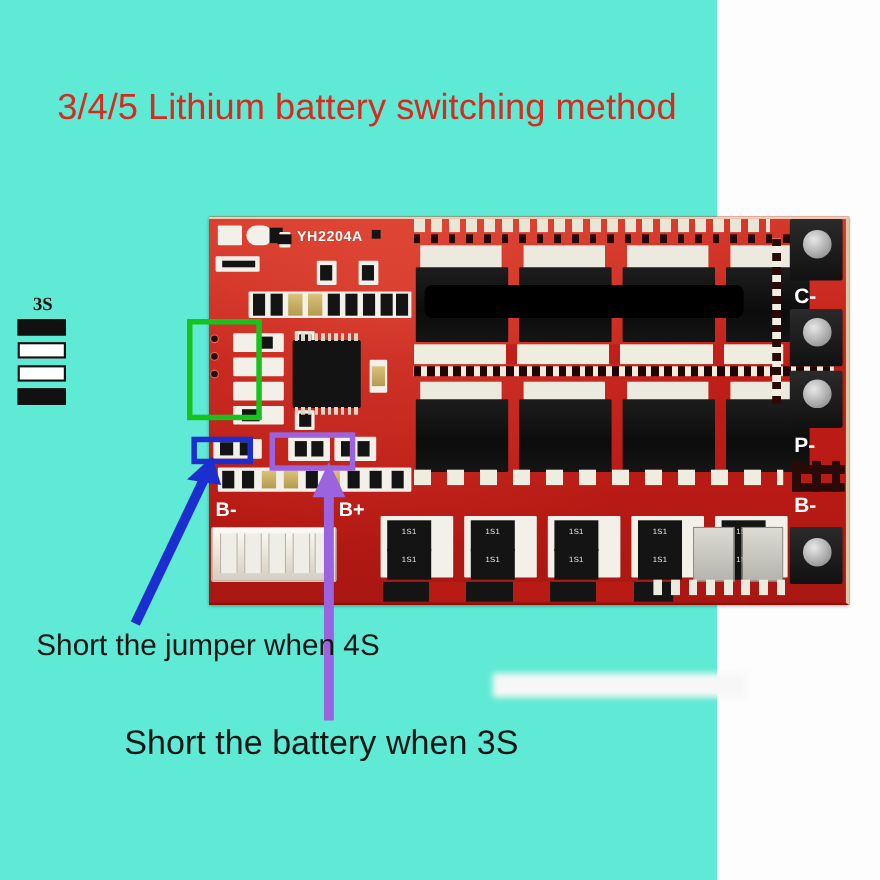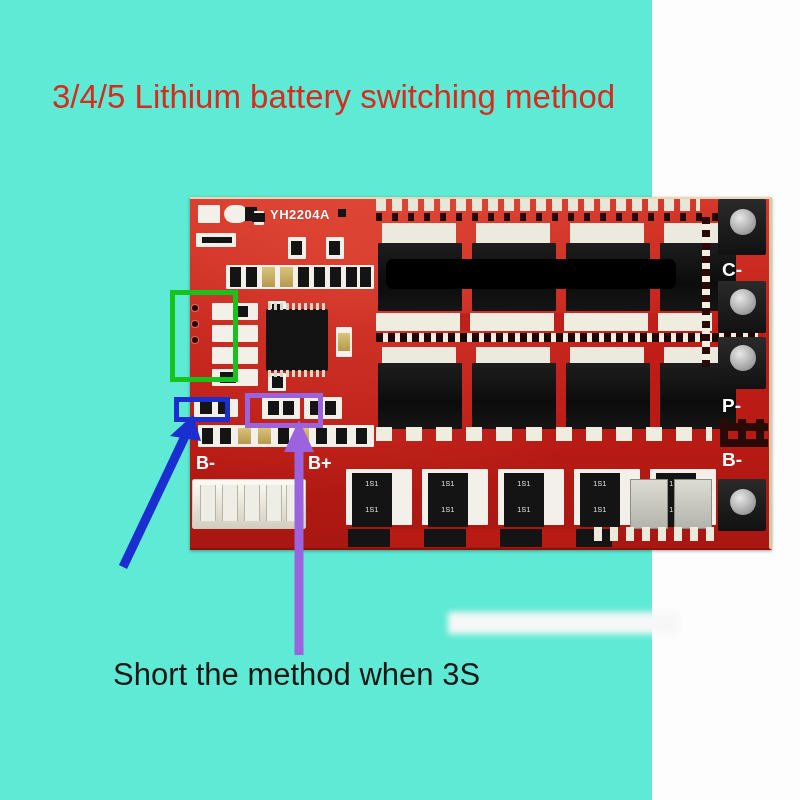--- a/index.html
+++ b/index.html
@@ -244,20 +244,29 @@
 </style>
 </head>
 <body>
 
 <div id="stage">
 
   <div class="title">3/4/5 Lithium battery switching method</div>
 
   <div class="legend">
 
+    <div class="legend-col c0">
+      <div class="legend-head">3S</div>
+      <div class="legend-cells">
+        <div class="cell filled"></div>
+        <div class="cell"></div>
+        <div class="cell"></div>
+        <div class="cell filled"></div>
+      </div>
+    </div>
 
 
   </div>
 
   <div class="board">
     <div class="board-inner">
       <div class="board-grad"></div>
       <div class="board-sheen"></div>
 
       <div class="pad" style="left:8px;  top:8px;  width:22px; height:18px;"></div>
@@ -475,18 +484,19 @@
       <line x1="123" y1="567" x2="189" y2="428" stroke="#1b2fd0" stroke-width="9" stroke-linecap="butt"></line>
       <polygon points="193,415 201,441 170,436" fill="#1b2fd0"></polygon>
     </g>
 
     <g>
       <line x1="299" y1="655" x2="299" y2="440" stroke="#9b63de" stroke-width="9" stroke-linecap="butt"></line>
       <polygon points="299,420 314,452 284,452" fill="#9b63de"></polygon>
     </g>
   </svg>
 
-
-  <div class="caption cap-3s">Short the method when 3S</div>
+  <div class="caption cap-4s">Short the jumper when 4S</div>
+
+  <div class="caption cap-3s">Short the battery when 3S</div>
 
   <div class="smudge" style="left:448px; top:612px; width:230px; height:22px;"></div>
 
 </div>
 
 </body></html>

